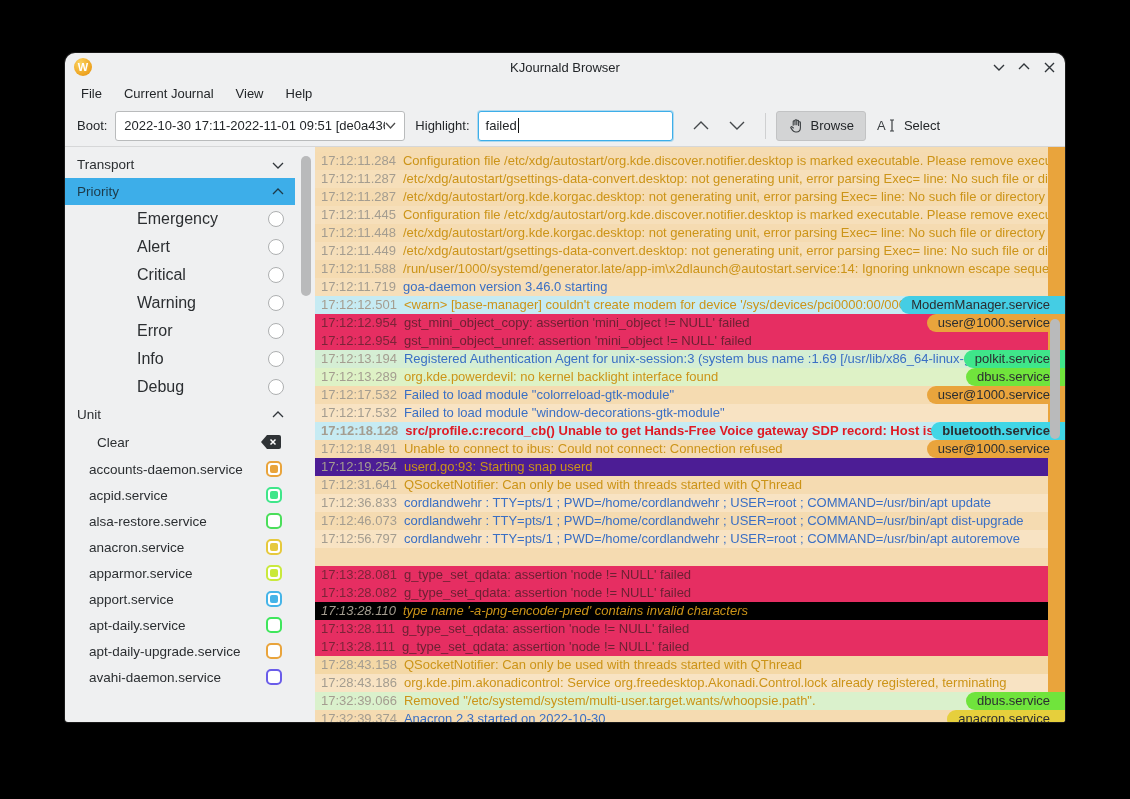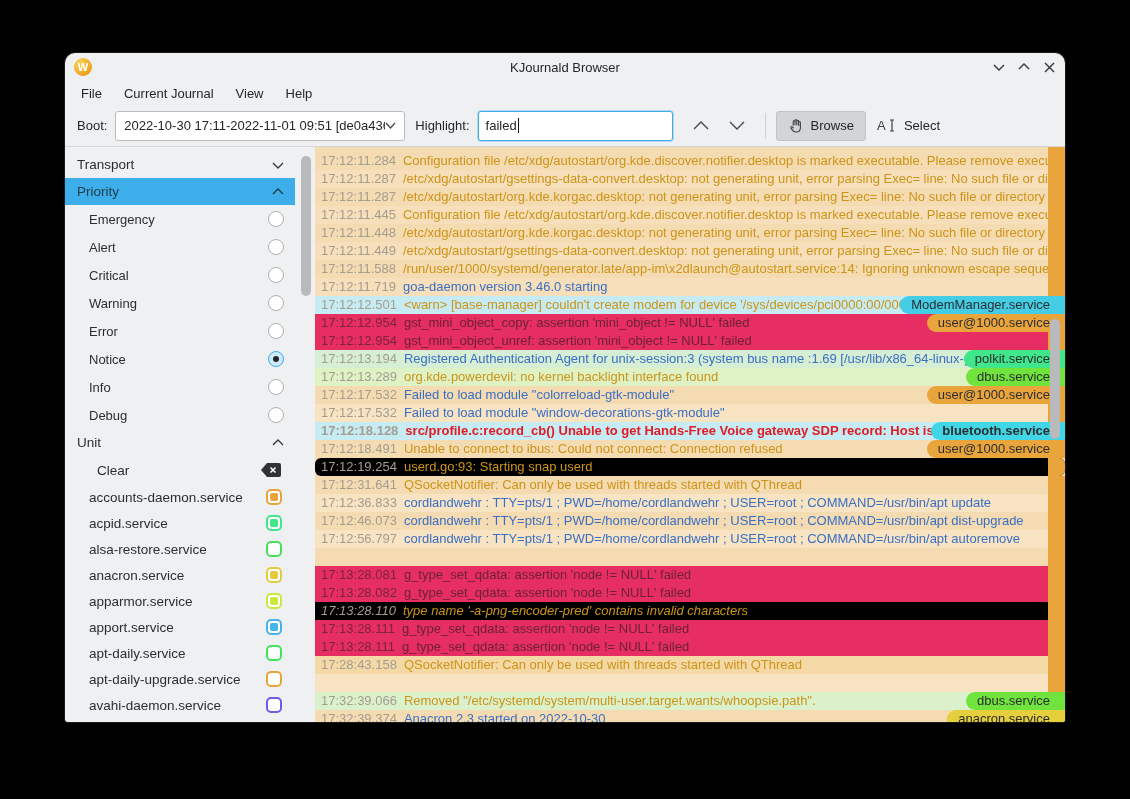--- a/index.html
+++ b/index.html
@@ -35,21 +35,21 @@
   .tool-btn.pressed{background:#d3d4d5;border:1px solid #c2c3c4;}
   .hl-spacer{width:10px;}
   
   .content{position:absolute;top:94px;left:0;right:0;bottom:0;display:flex;overflow:hidden;}
   .sidebar{width:230px;padding-top:4px;flex:none;}
   .sb-gutter{width:20px;flex:none;position:relative;}
   .sb-scrollbar{position:absolute;left:6px;top:9px;width:10px;height:140px;background:#b9babb;border-radius:5px;}
   .section-header{height:27px;display:flex;align-items:center;padding:0 11px 0 12px;font-size:13.5px;color:#2b2e31;position:relative;}
   .section-header.active{background:#3daee9;color:#1d3b4a;}
   .chev{margin-left:auto;}
-  .prio-row{height:28px;display:flex;align-items:center;padding-left:24px;font-size:13px;color:#2b2e31;position:relative;}
+  .prio-row{height:28px;display:flex;align-items:center;padding-left:24px;font-size:16px;color:#2b2e31;position:relative;margin-left:48px;}
   .radio{position:absolute;right:11px;width:16px;height:16px;border-radius:50%;border:1px solid #aeb0b1;background:#fff;}
   .radio.on{border:1px solid #3daee9;background:#cfe9f8;}
   .radio.on::after{content:"";position:absolute;left:4px;top:4px;width:6px;height:6px;border-radius:50%;background:#232629;}
   .unit-clear{height:28px;display:flex;align-items:center;padding-left:32px;font-size:13.5px;color:#2b2e31;position:relative;}
   .clear-ic{position:absolute;right:13px;width:22px;height:16px;}
   .unit-row{height:26px;display:flex;align-items:center;padding-left:24px;font-size:13.5px;color:#2b2e31;position:relative;}
   .cbx{position:absolute;right:13px;width:16px;height:16px;border-radius:5px;border:2px solid;background:#fff;}
   .cbx .fill{position:absolute;left:2px;top:2px;right:2px;bottom:2px;border-radius:2px;}
   
   .logview{flex:1;position:relative;overflow:hidden;background:#f5dbb1;}
@@ -192,24 +192,20 @@
   <div class="prio-row">
     <span class="plabel">Warning</span>
     <span class="radio"></span>
   </div>
 
   <div class="prio-row">
     <span class="plabel">Error</span>
     <span class="radio"></span>
   </div>
 
-  <div class="prio-row">
-    <span class="plabel">Notice</span>
-    <span class="radio on"></span>
-  </div>
 
   <div class="prio-row">
     <span class="plabel">Info</span>
     <span class="radio"></span>
   </div>
 
   <div class="prio-row">
     <span class="plabel">Debug</span>
     <span class="radio"></span>
   </div>
@@ -386,21 +382,21 @@
   <div class="lrow" style="background: rgb(198, 235, 243); font-weight: bold;">
     <span class="inner"><span class="ts">17:12:18.128</span><span class="msg" style="color: rgb(224, 27, 36);">src/profile.c:record_cb() Unable to get Hands-Free Voice gateway SDP record: Host is down</span></span>
     <span class="strip" style="background: rgb(65, 214, 230);"></span>
   <span class="badge" style="background: rgb(65, 214, 230);">bluetooth.service</span></div>
 
   <div class="lrow" style="background: rgb(245, 219, 177);">
     <span class="inner"><span class="ts">17:12:18.491</span><span class="msg" style="color: rgb(204, 148, 24);">Unable to connect to ibus: Could not connect: Connection refused</span></span>
     <span class="strip" style="background: rgb(233, 164, 60);"></span>
   <span class="badge" style="background: rgb(233, 164, 60);">user@1000.service</span></div>
 
-  <div class="lrow" style="background: #000000; border-radius: 6px;">
+  <div class="lrow" style="background: #4c1d95;">
     <span class="inner"><span class="ts">17:12:19.254</span><span class="msg" style="color: rgb(204, 148, 24);">userd.go:93: Starting snap userd</span></span>
     <span class="strip" style="background: rgb(233, 164, 60);"></span>
   </div>
 
   <div class="lrow" style="background: rgb(245, 219, 177);">
     <span class="inner"><span class="ts">17:12:31.641</span><span class="msg" style="color: rgb(204, 148, 24);">QSocketNotifier: Can only be used with threads started with QThread</span></span>
     <span class="strip" style="background: rgb(233, 164, 60);"></span>
   </div>
 
   <div class="lrow" style="background: rgb(248, 227, 195);">
@@ -446,20 +442,21 @@
     <span class="inner"><span class="ts">17:13:28.111</span><span class="msg" style="color: rgb(109, 33, 51);">g_type_set_qdata: assertion 'node != NULL' failed</span></span>
     <span class="strip" style="background: rgb(233, 164, 60);"></span>
   </div>
 
   <div class="lrow" style="background: rgb(244, 216, 166);">
     <span class="inner"><span class="ts">17:28:43.158</span><span class="msg" style="color: rgb(204, 148, 24);">QSocketNotifier: Can only be used with threads started with QThread</span></span>
     <span class="strip" style="background: rgb(233, 164, 60);"></span>
   </div>
 
   <div class="lrow" style="background: rgb(248, 227, 195);">
+    <span class="inner"><span class="ts">17:28:43.186</span><span class="msg" style="color: rgb(204, 148, 24);">org.kde.pim.akonadicontrol: Service org.freedesktop.Akonadi.Control.lock already registered, terminating</span></span>
     <span class="strip" style="background: rgb(233, 164, 60);"></span>
   </div>
 
   <div class="lrow" style="background: rgb(218, 241, 204);">
     <span class="inner"><span class="ts">17:32:39.066</span><span class="msg" style="color: rgb(204, 148, 24);">Removed "/etc/systemd/system/multi-user.target.wants/whoopsie.path".</span></span>
     <span class="strip" style="background: rgb(112, 228, 60);"></span>
   <span class="badge" style="background: rgb(112, 228, 60);">dbus.service</span></div>
 
   <div class="lrow" style="background: rgb(245, 219, 177);">
     <span class="inner"><span class="ts">17:32:39.374</span><span class="msg" style="color: rgb(58, 111, 196);">Anacron 2.3 started on 2022-10-30</span></span>

